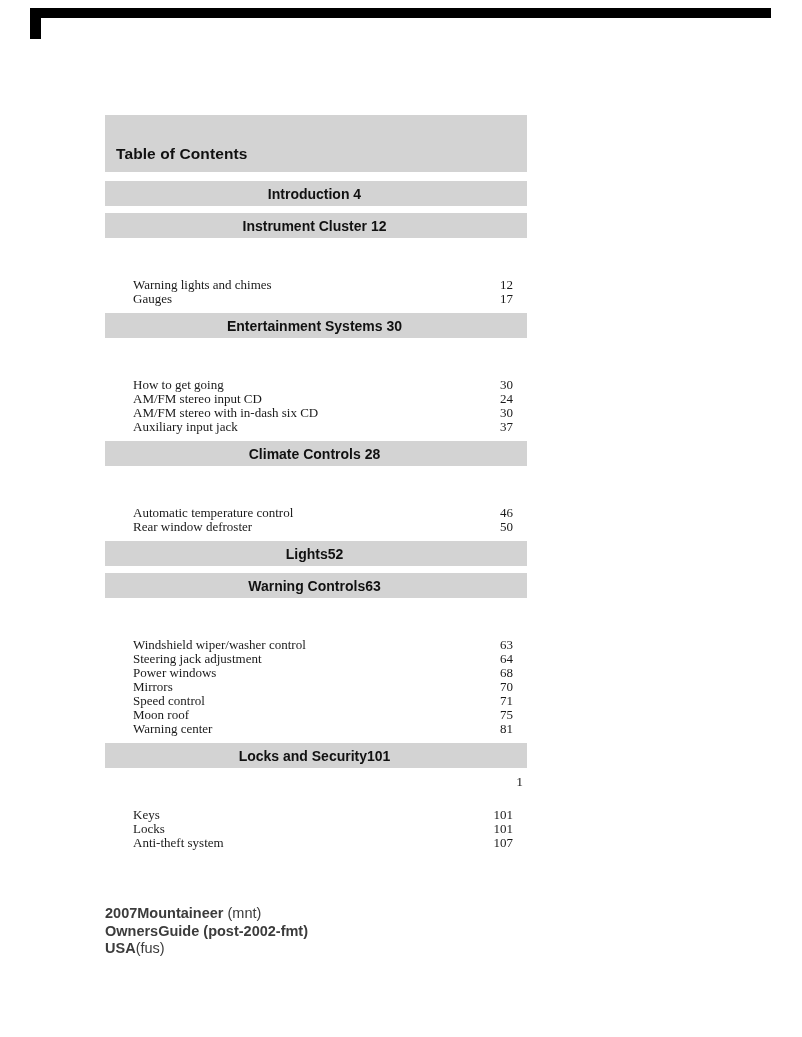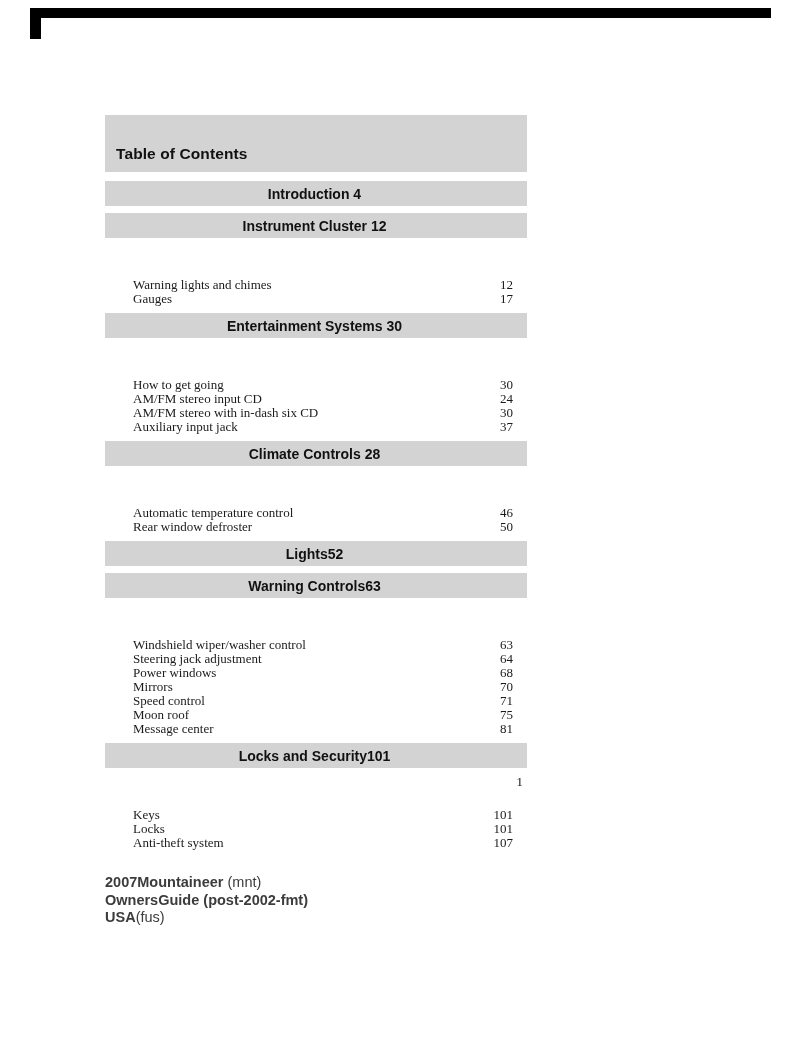--- a/index.html
+++ b/index.html
@@ -202,21 +202,21 @@
     <span class="item-label">Speed control</span>
     <span class="item-page">71</span>
   </div>
 
   <div class="toc-item">
     <span class="item-label">Moon roof</span>
     <span class="item-page">75</span>
   </div>
 
   <div class="toc-item">
-    <span class="item-label">Message center</span>
+    <span class="item-label">Warning center</span>
     <span class="item-page">81</span>
   </div>
 </div>
   </div>
 
   <div class="section">
     <div class="section-bar">
       <span class="section-title">Locks and Security</span>
       <span class="section-page">101</span>
     </div>
@@ -235,21 +235,21 @@
     <span class="item-label">Anti-theft system</span>
     <span class="item-page">107</span>
   </div>
 </div>
   </div>
 </div>
   </div>
 
   <div class="pagenum">1</div>
 
-  <div class="footer" id="footer-lines" style="color: rgb(60, 60, 60);">
+  <div class="footer" id="footer-lines" style="color: rgb(60, 60, 60); margin-top: 31px;">
   <div class="f-line"><span class="f-bold">2007Mountaineer</span><span class="f-reg"> (mnt)</span></div>
 
   <div class="f-line"><span class="f-bold">OwnersGuide (post-2002-fmt)</span><span class="f-reg"></span></div>
 
   <div class="f-line"><span class="f-bold">USA</span><span class="f-reg">(fus)</span></div>
 </div>
 
 </div>
 
 </body></html>

